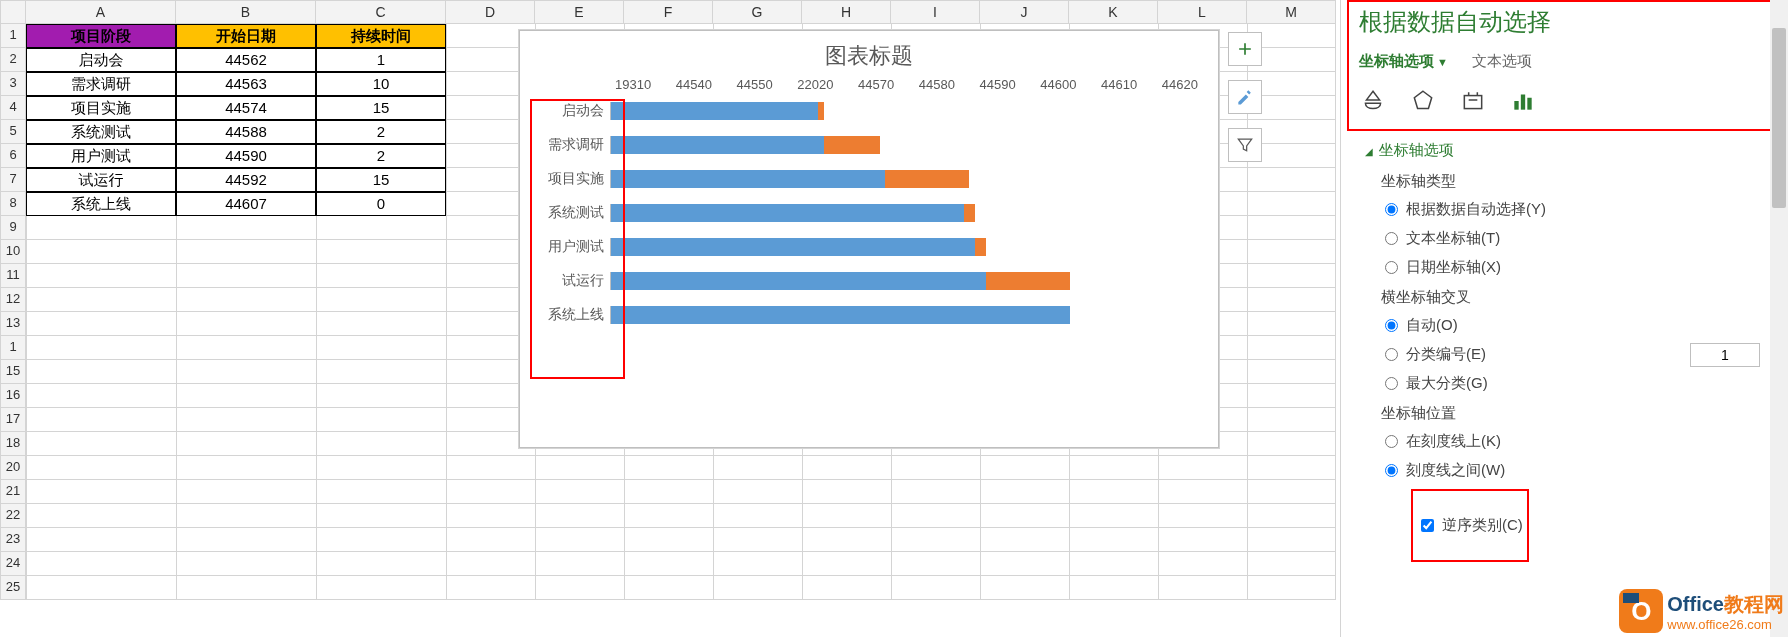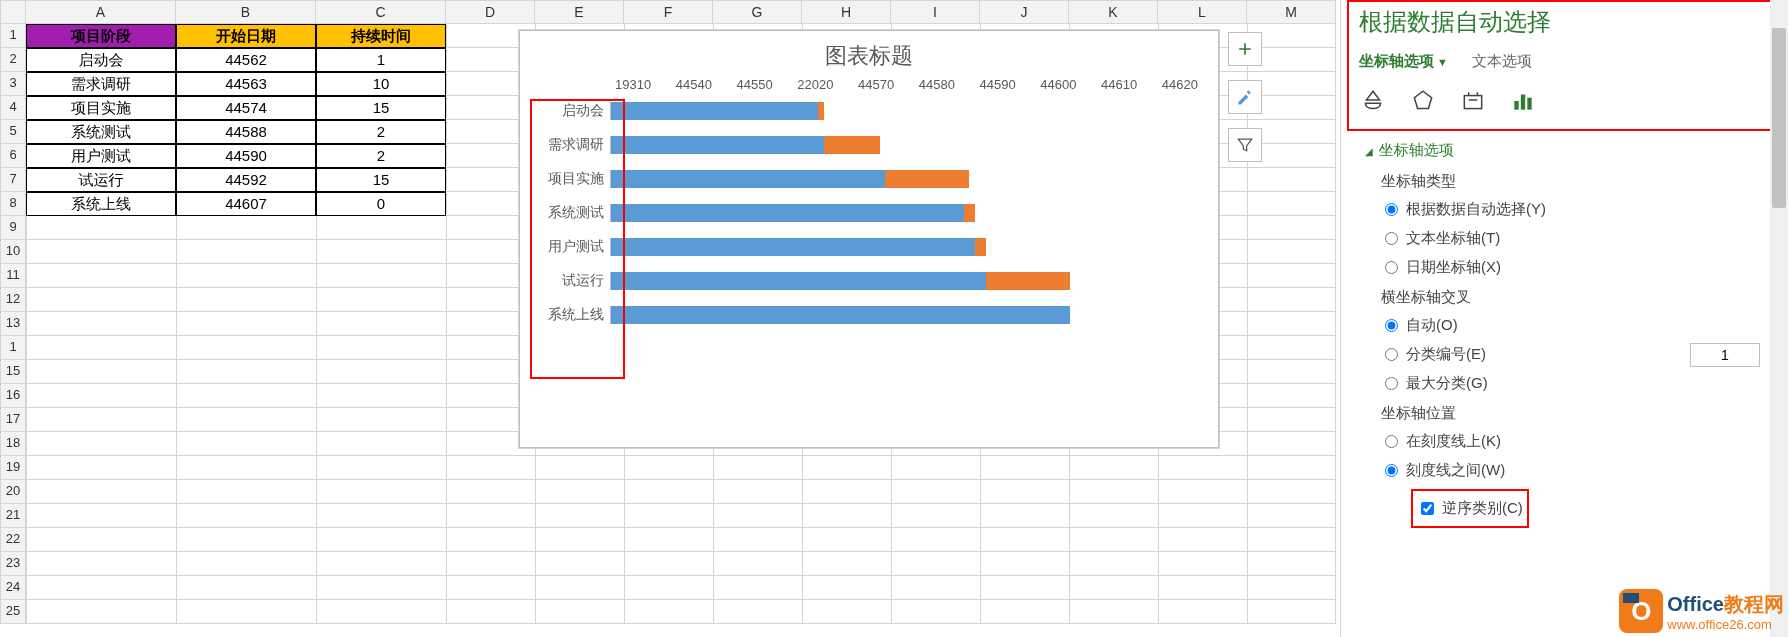--- a/index.html
+++ b/index.html
@@ -48,21 +48,21 @@
 .pane-icons { display: flex; gap: 22px; padding: 6px 10px 14px; border: 2px solid #ff0000; border-top: none; margin: 0 6px; }
 .pane-icons .ic { width: 28px; height: 28px; display: flex; align-items: center; justify-content: center; }
 .ic svg { width: 26px; height: 26px; }
 .sec-head { color: #2e7d32; padding: 10px 0 6px 24px; }
 .sec-head::before { content: "◢"; color: #2e7d32; font-size: 10px; margin-right: 6px; }
 .opt-group { padding-left: 40px; }
 .opt-label { padding: 6px 0 4px; color: #444; }
 .radio-row, .check-row { display: flex; align-items: center; padding: 5px 0; gap: 8px; }
 .radio-row input, .check-row input { margin-left: 4px; }
 .num-input { position: absolute; right: 30px; width: 70px; height: 24px; border: 1px solid #bfbfbf; text-align: center; font-size: 14px; }
-.red-box { border: 2px solid #ff0000; margin: 4px 30px 0 30px; padding: 3px 4px; display: inline-flex; }
+.red-box { border: 2px solid #ff0000; margin: 4px 30px 0 30px; padding: 20px 4px; display: inline-flex; }
 
 
 .vscroll { position: absolute; right: 2px; top: 0; width: 18px; height: 637px; background: #f0f0f0; }
 .vscroll .thumb { position: absolute; top: 28px; width: 14px; left: 2px; height: 180px; background: #c1c1c1; border-radius: 2px; }
 
 
 .logo { position: absolute; right: 6px; bottom: 4px; display: flex; align-items: center; gap: 4px; }
 .logo .ic { width: 44px; height: 44px; background: #f07b1a; border-radius: 8px; display: flex; align-items: center; justify-content: center; color: #fff; font-size: 26px; font-weight: bold; position: relative; }
 .logo .ic::before { content:""; position:absolute; left:4px; top:4px; width:16px; height:10px; background:#1e4e79; }
 .logo .txt { font-size: 20px; font-weight: bold; }
@@ -358,36 +358,20 @@
         <div class="cell" style="width: 89px;"></div>
         <div class="cell" style="width: 89px;"></div>
         <div class="cell" style="width: 89px;"></div>
         <div class="cell" style="width: 89px;"></div>
         <div class="cell" style="width: 89px;"></div>
         <div class="cell" style="width: 89px;"></div>
         <div class="cell" style="width: 89px;"></div>
       </div>
       <div class="row">
         <div class="row-header">18</div>
-        <div class="cell" style="width: 150px;"></div>
-        <div class="cell" style="width: 140px;"></div>
-        <div class="cell" style="width: 130px;"></div>
-        <div class="cell" style="width: 89px;"></div>
-        <div class="cell" style="width: 89px;"></div>
-        <div class="cell" style="width: 89px;"></div>
-        <div class="cell" style="width: 89px;"></div>
-        <div class="cell" style="width: 89px;"></div>
-        <div class="cell" style="width: 89px;"></div>
-        <div class="cell" style="width: 89px;"></div>
-        <div class="cell" style="width: 89px;"></div>
-        <div class="cell" style="width: 89px;"></div>
-        <div class="cell" style="width: 89px;"></div>
-      </div>
-      <div class="row">
-        <div class="row-header">19</div>
         <div class="cell" style="width: 150px;"></div>
         <div class="cell" style="width: 140px;"></div>
         <div class="cell" style="width: 130px;"></div>
         <div class="cell" style="width: 89px;"></div>
         <div class="cell" style="width: 89px;"></div>
         <div class="cell" style="width: 89px;"></div>
         <div class="cell" style="width: 89px;"></div>
         <div class="cell" style="width: 89px;"></div>
         <div class="cell" style="width: 89px;"></div>
         <div class="cell" style="width: 89px;"></div>

